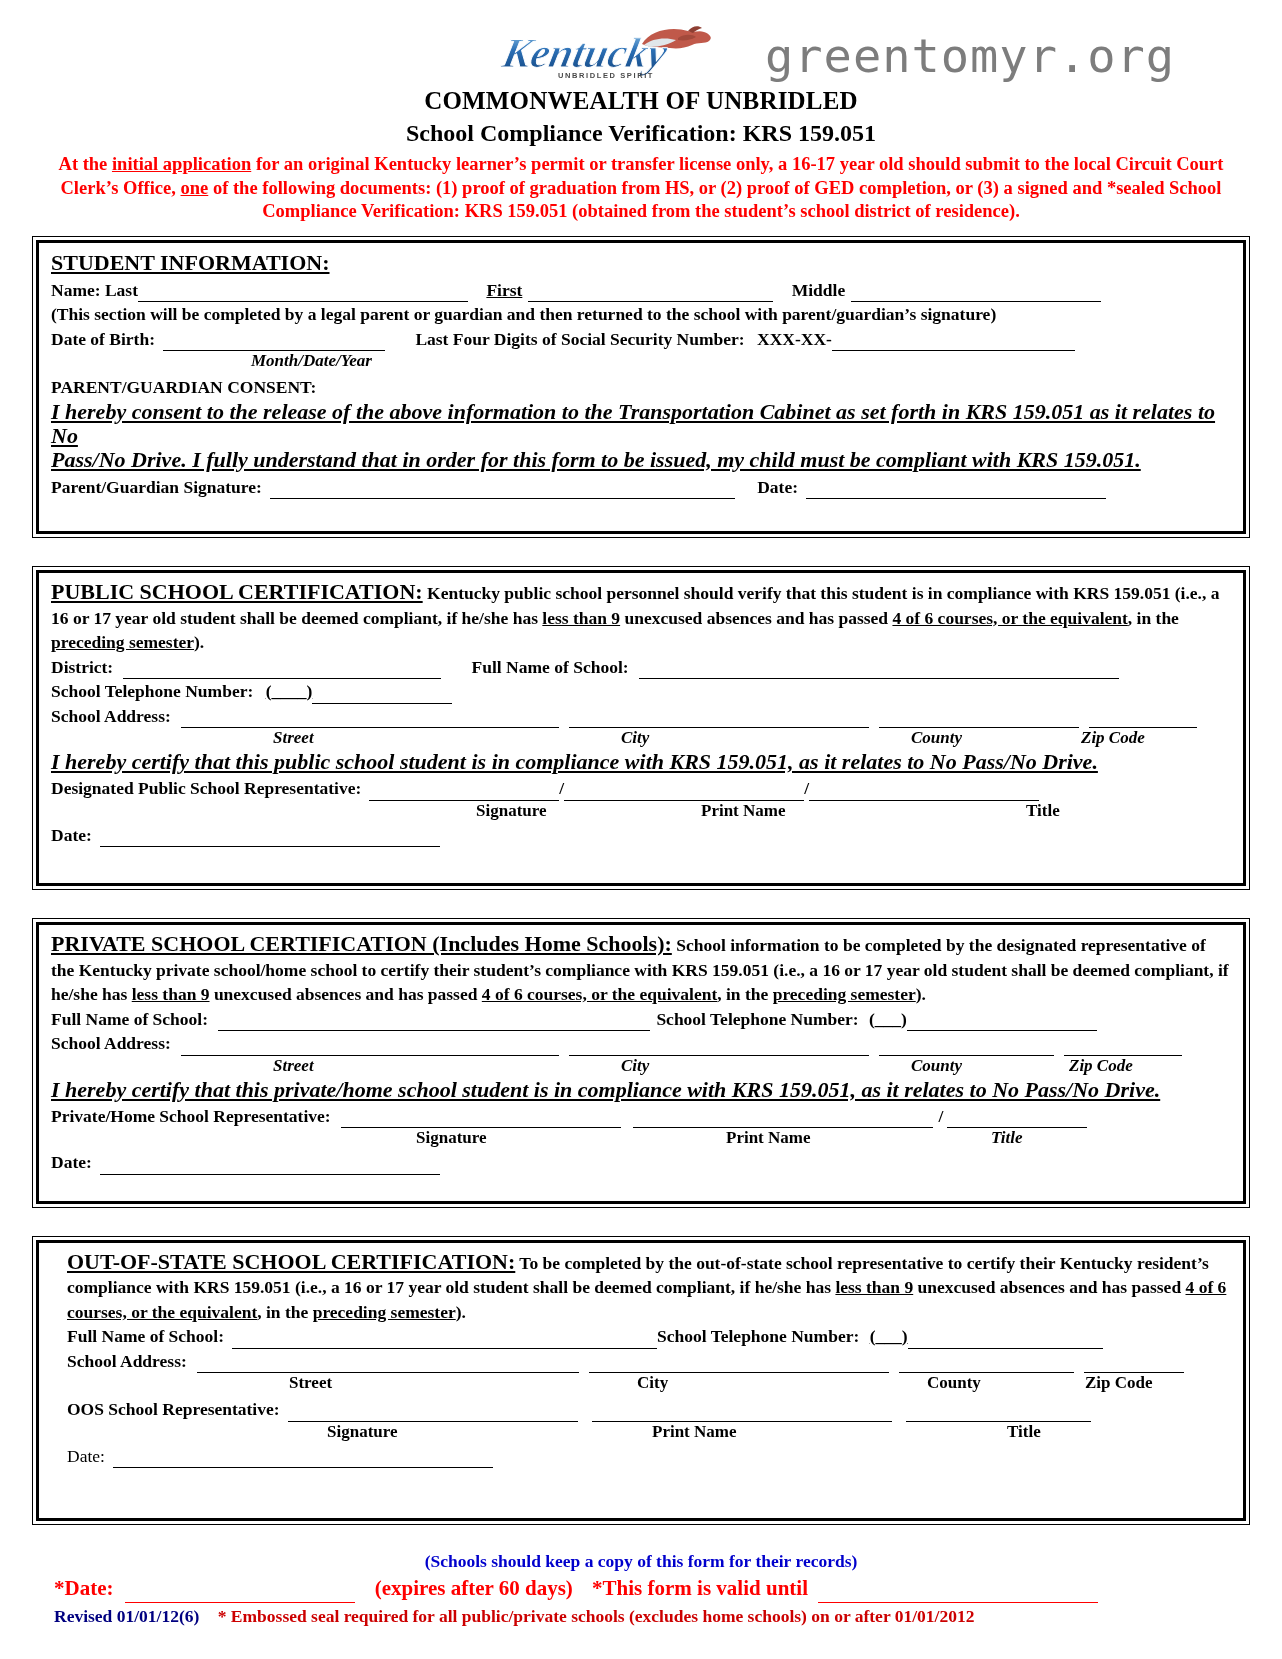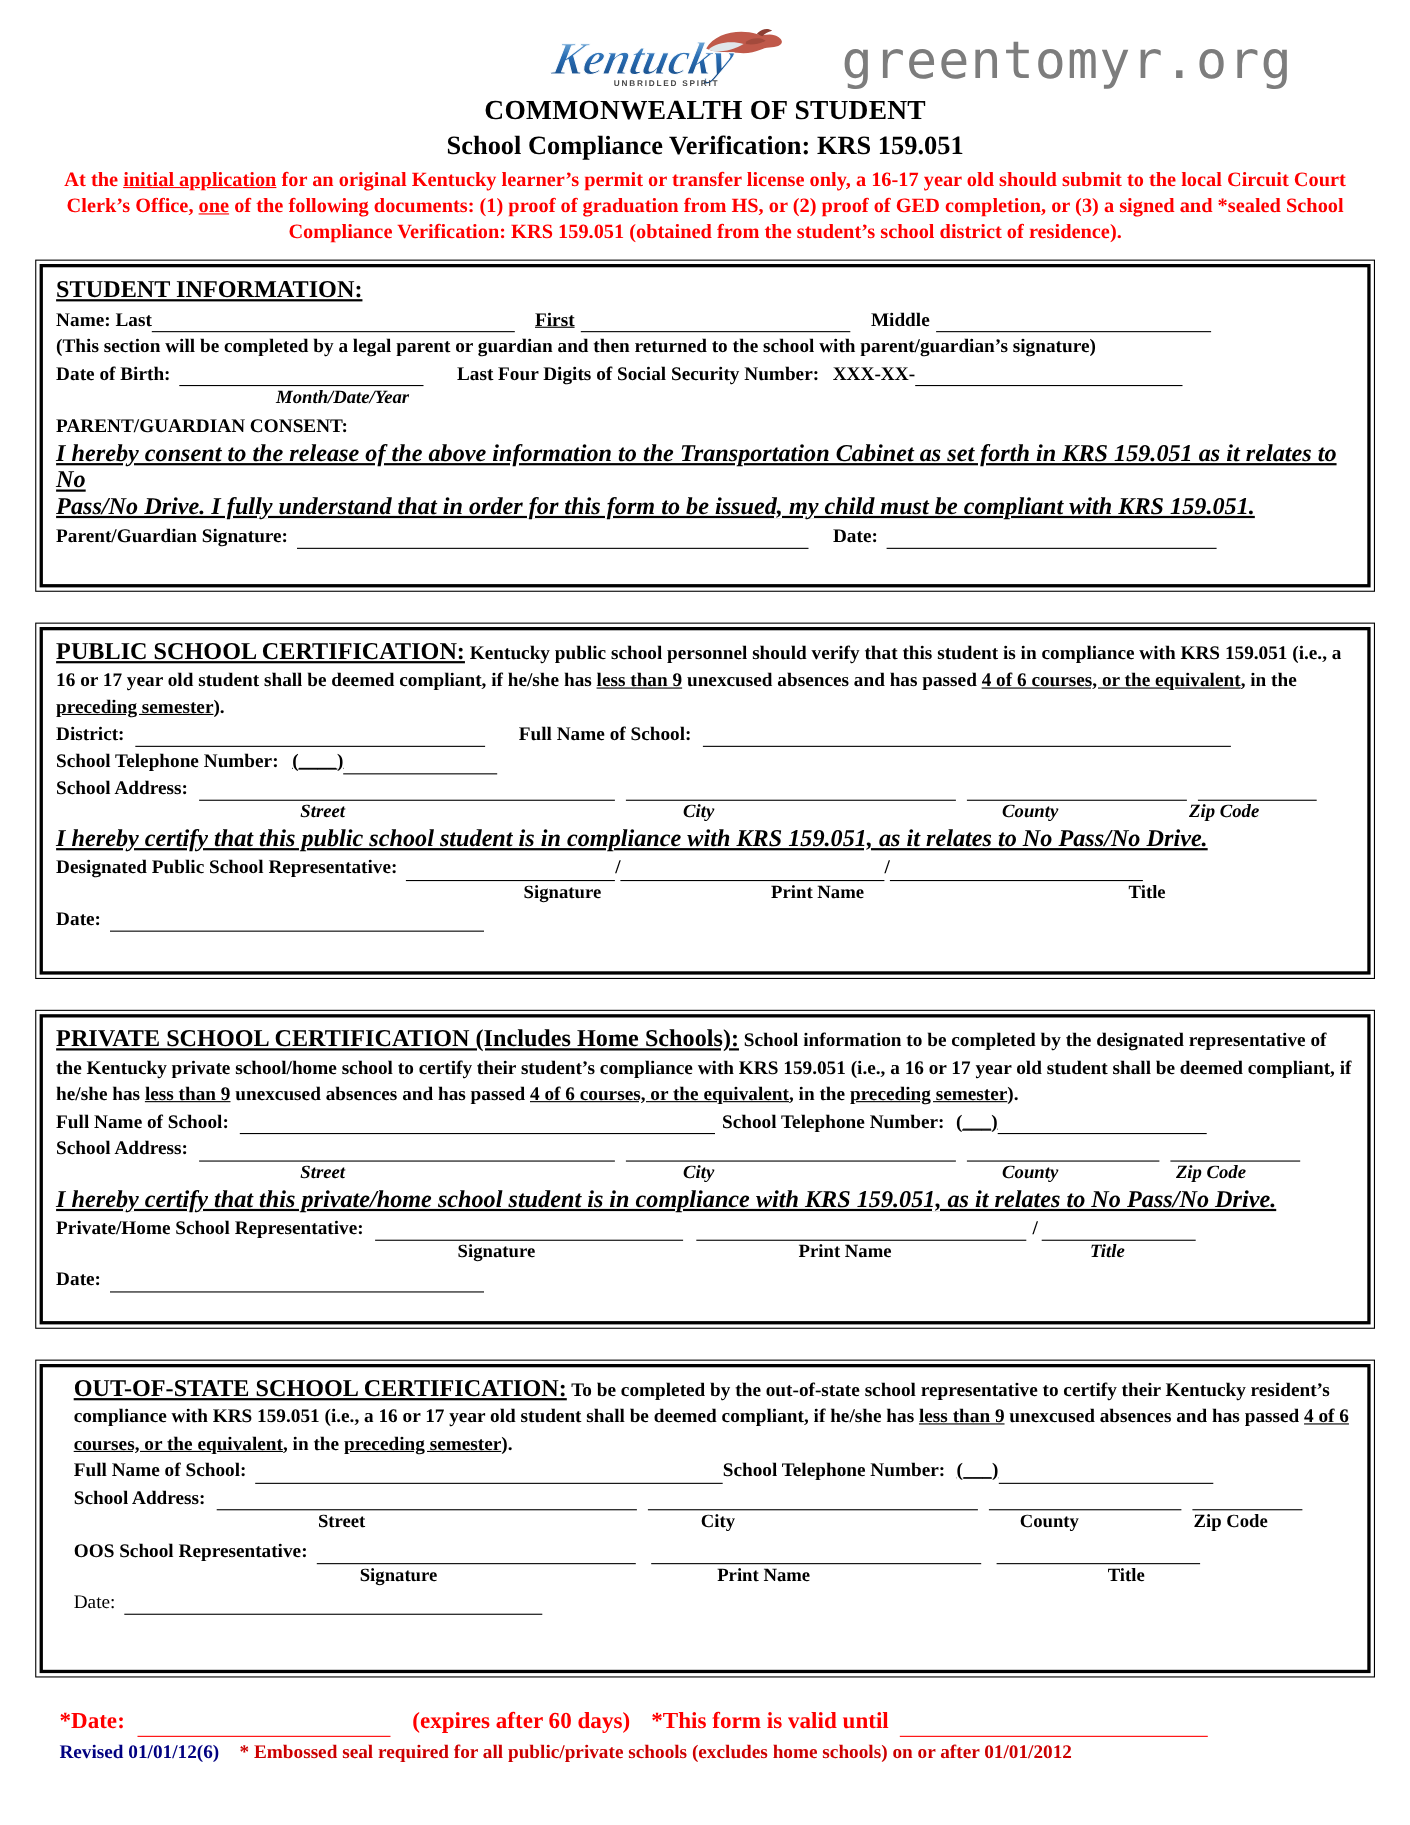--- a/index.html
+++ b/index.html
@@ -206,21 +206,21 @@
         <g transform="skewX(-12)" fill="url(#kyblue)" stroke="#ffffff" stroke-width="0.9">
           <text x="18" y="45" font-family="'Liberation Serif', serif" font-size="42" font-style="italic" font-weight="bold">Kentucky</text>
         </g>
         <text x="66" y="56" font-family="'Liberation Sans', sans-serif" font-size="7.5" font-weight="bold" fill="#4a4a4a" letter-spacing="1.6">UNBRIDLED SPIRIT</text>
       </svg>
     </div>
 
     <div class="watermark">greentomyr.org</div>
   </div>
 
-  <div class="title1">COMMONWEALTH OF STUDENT</div>
+  <div class="title1">COMMONWEALTH OF UNBRIDLED</div>
   <div class="title2">School Compliance Verification: KRS 159.051</div>
 
   <div class="redblock"><span>At the </span><span class="u">initial application</span><span> for an original Kentucky learner’s permit or transfer license only, a 16-17 year old should submit to the local Circuit Court Clerk’s Office, </span><span class="u">one</span><span> of the following documents: (1) proof of graduation from HS, or (2) proof of GED completion, or (3) a signed and *sealed School Compliance Verification: KRS 159.051 (obtained from the student’s school district of residence).</span></div>
 
   <div class="sec" id="sec-student">
     <div class="sec-head">STUDENT INFORMATION:</div>
 
     <div class="line-txt" style="margin-top:2px;">
       <span>Name:  Last</span><span class="rule" style="width:330px;"></span>
       <span style="margin-left:14px;text-decoration:underline;">First</span><span class="rule" style="width:245px;margin-left:6px;"></span>
@@ -360,20 +360,21 @@
       <span style="left:940px;font-style:normal;">Title</span>
     </div>
 
     <div class="line-txt" style="font-weight:normal;">
       <span>Date:</span><span class="rule-dash" style="width:380px;margin-left:8px;"></span>
     </div>
     <div style="height:40px;"></div>
   </div>
 
   <div class="footer">
+    <div class="foot-blue">(Schools should keep a copy of this form for their records)</div>
 
     <div class="foot-red">
       <span>*Date:</span><span class="rule" style="width:230px;margin-left:12px;border-color:#ff0000;"></span>
       <span style="margin-left:14px;">(expires after 60 days)</span>
       <span style="margin-left:14px;">*This form is valid until</span><span class="rule" style="width:280px;margin-left:10px;border-color:#ff0000;"></span>
     </div>
 
     <div class="foot-rev">
       <span class="dk">Revised 01/01/12(6)</span>
       <span style="margin-left:14px;">*  Embossed seal required for all public/private schools (excludes home schools) on or after 01/01/2012</span>

